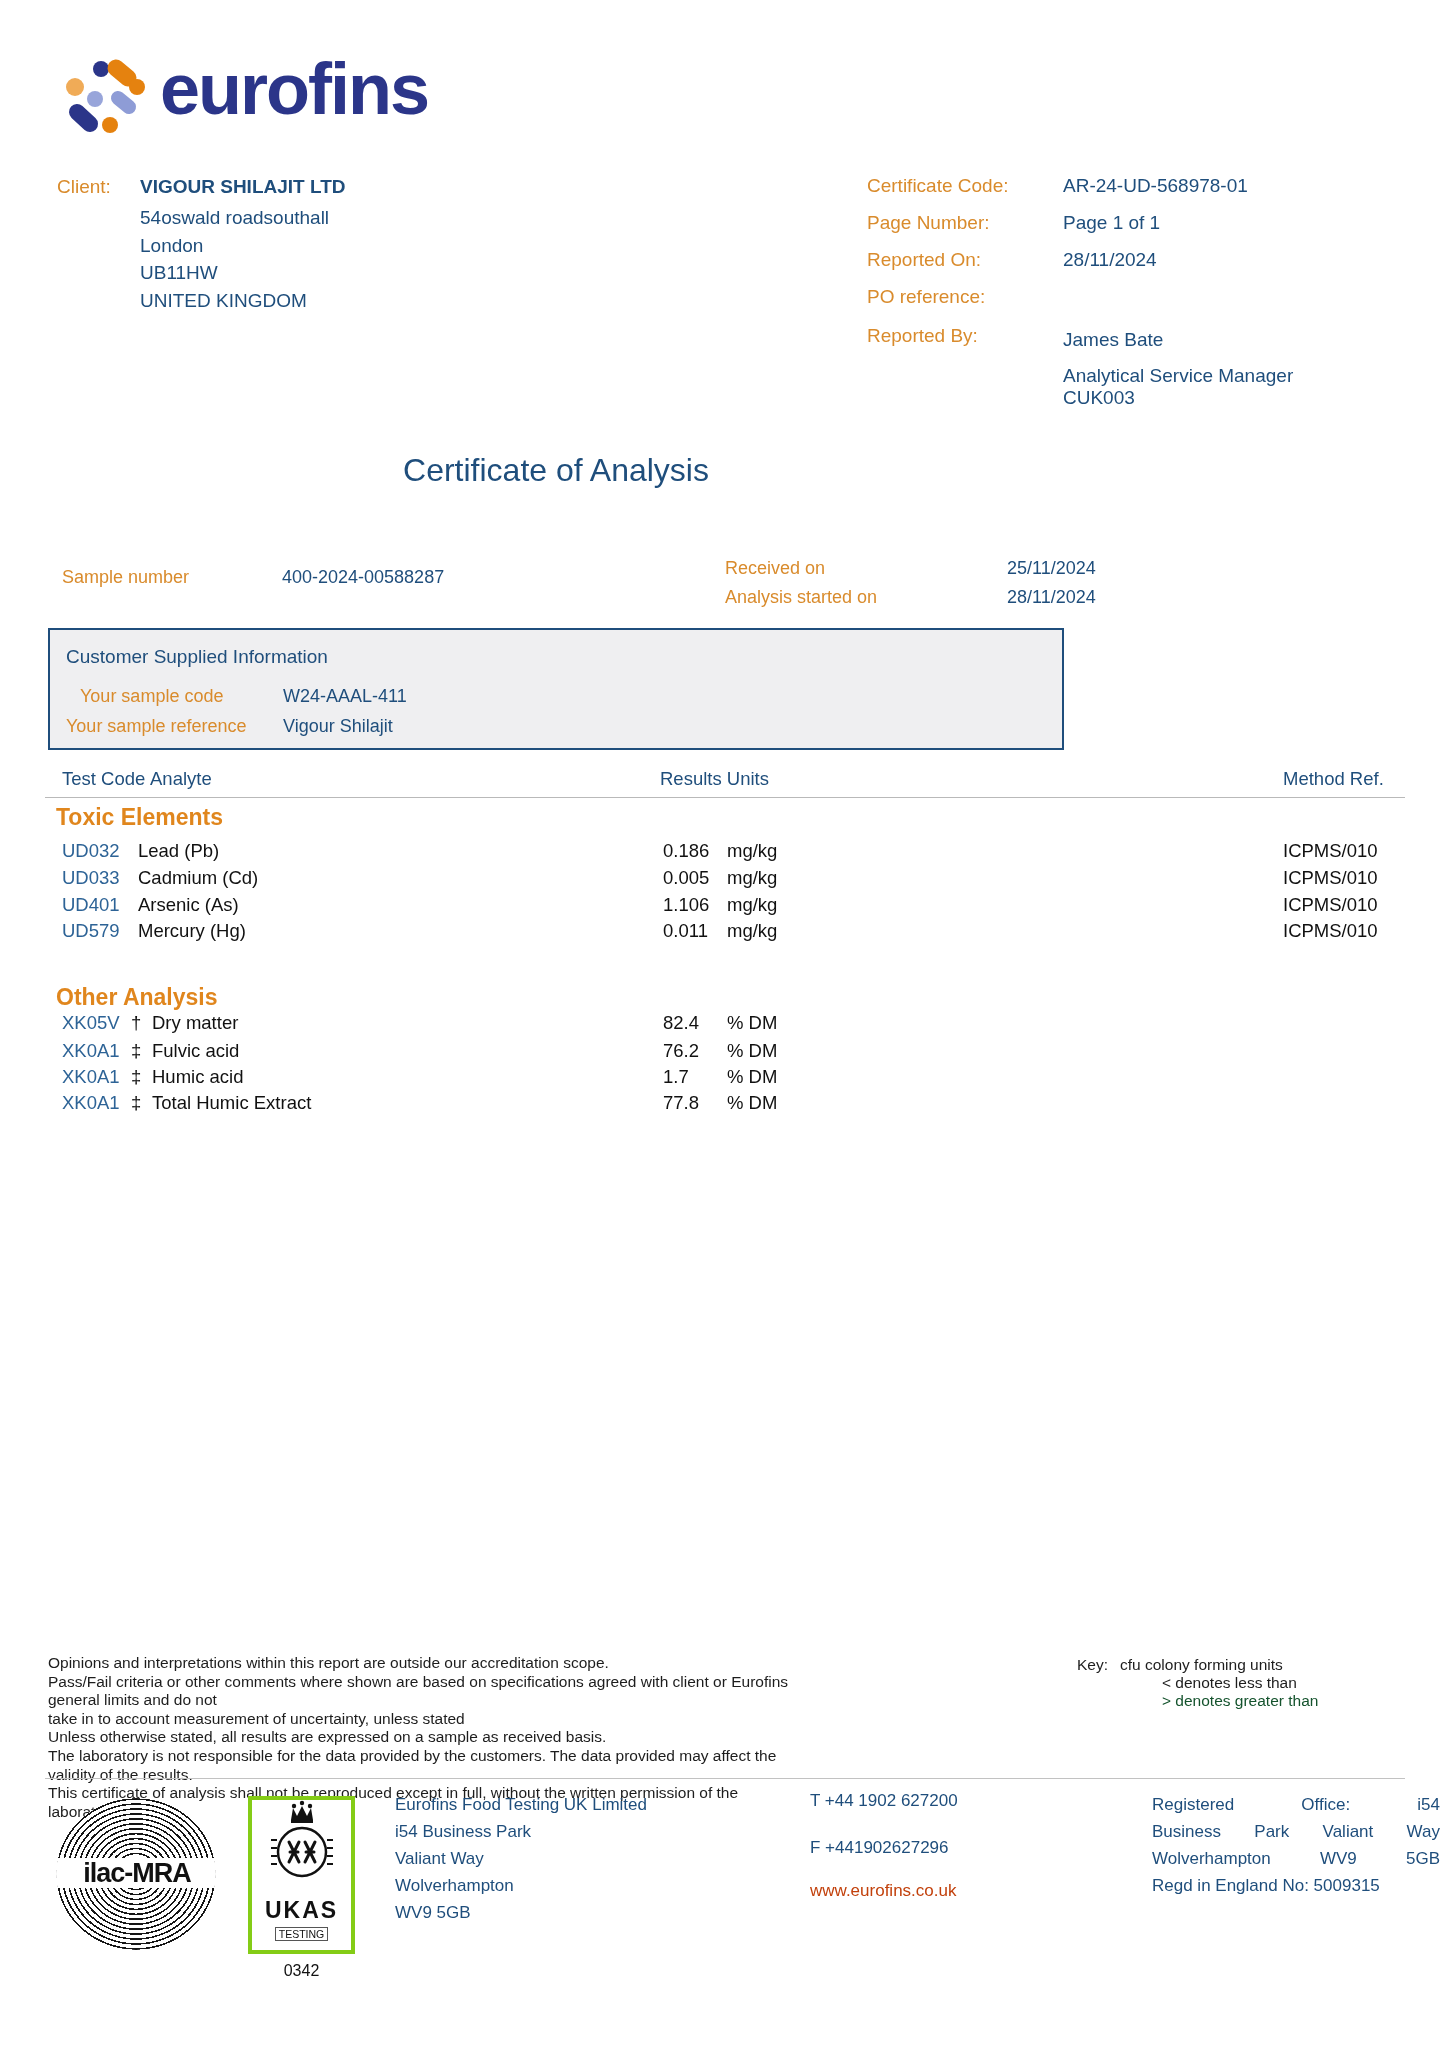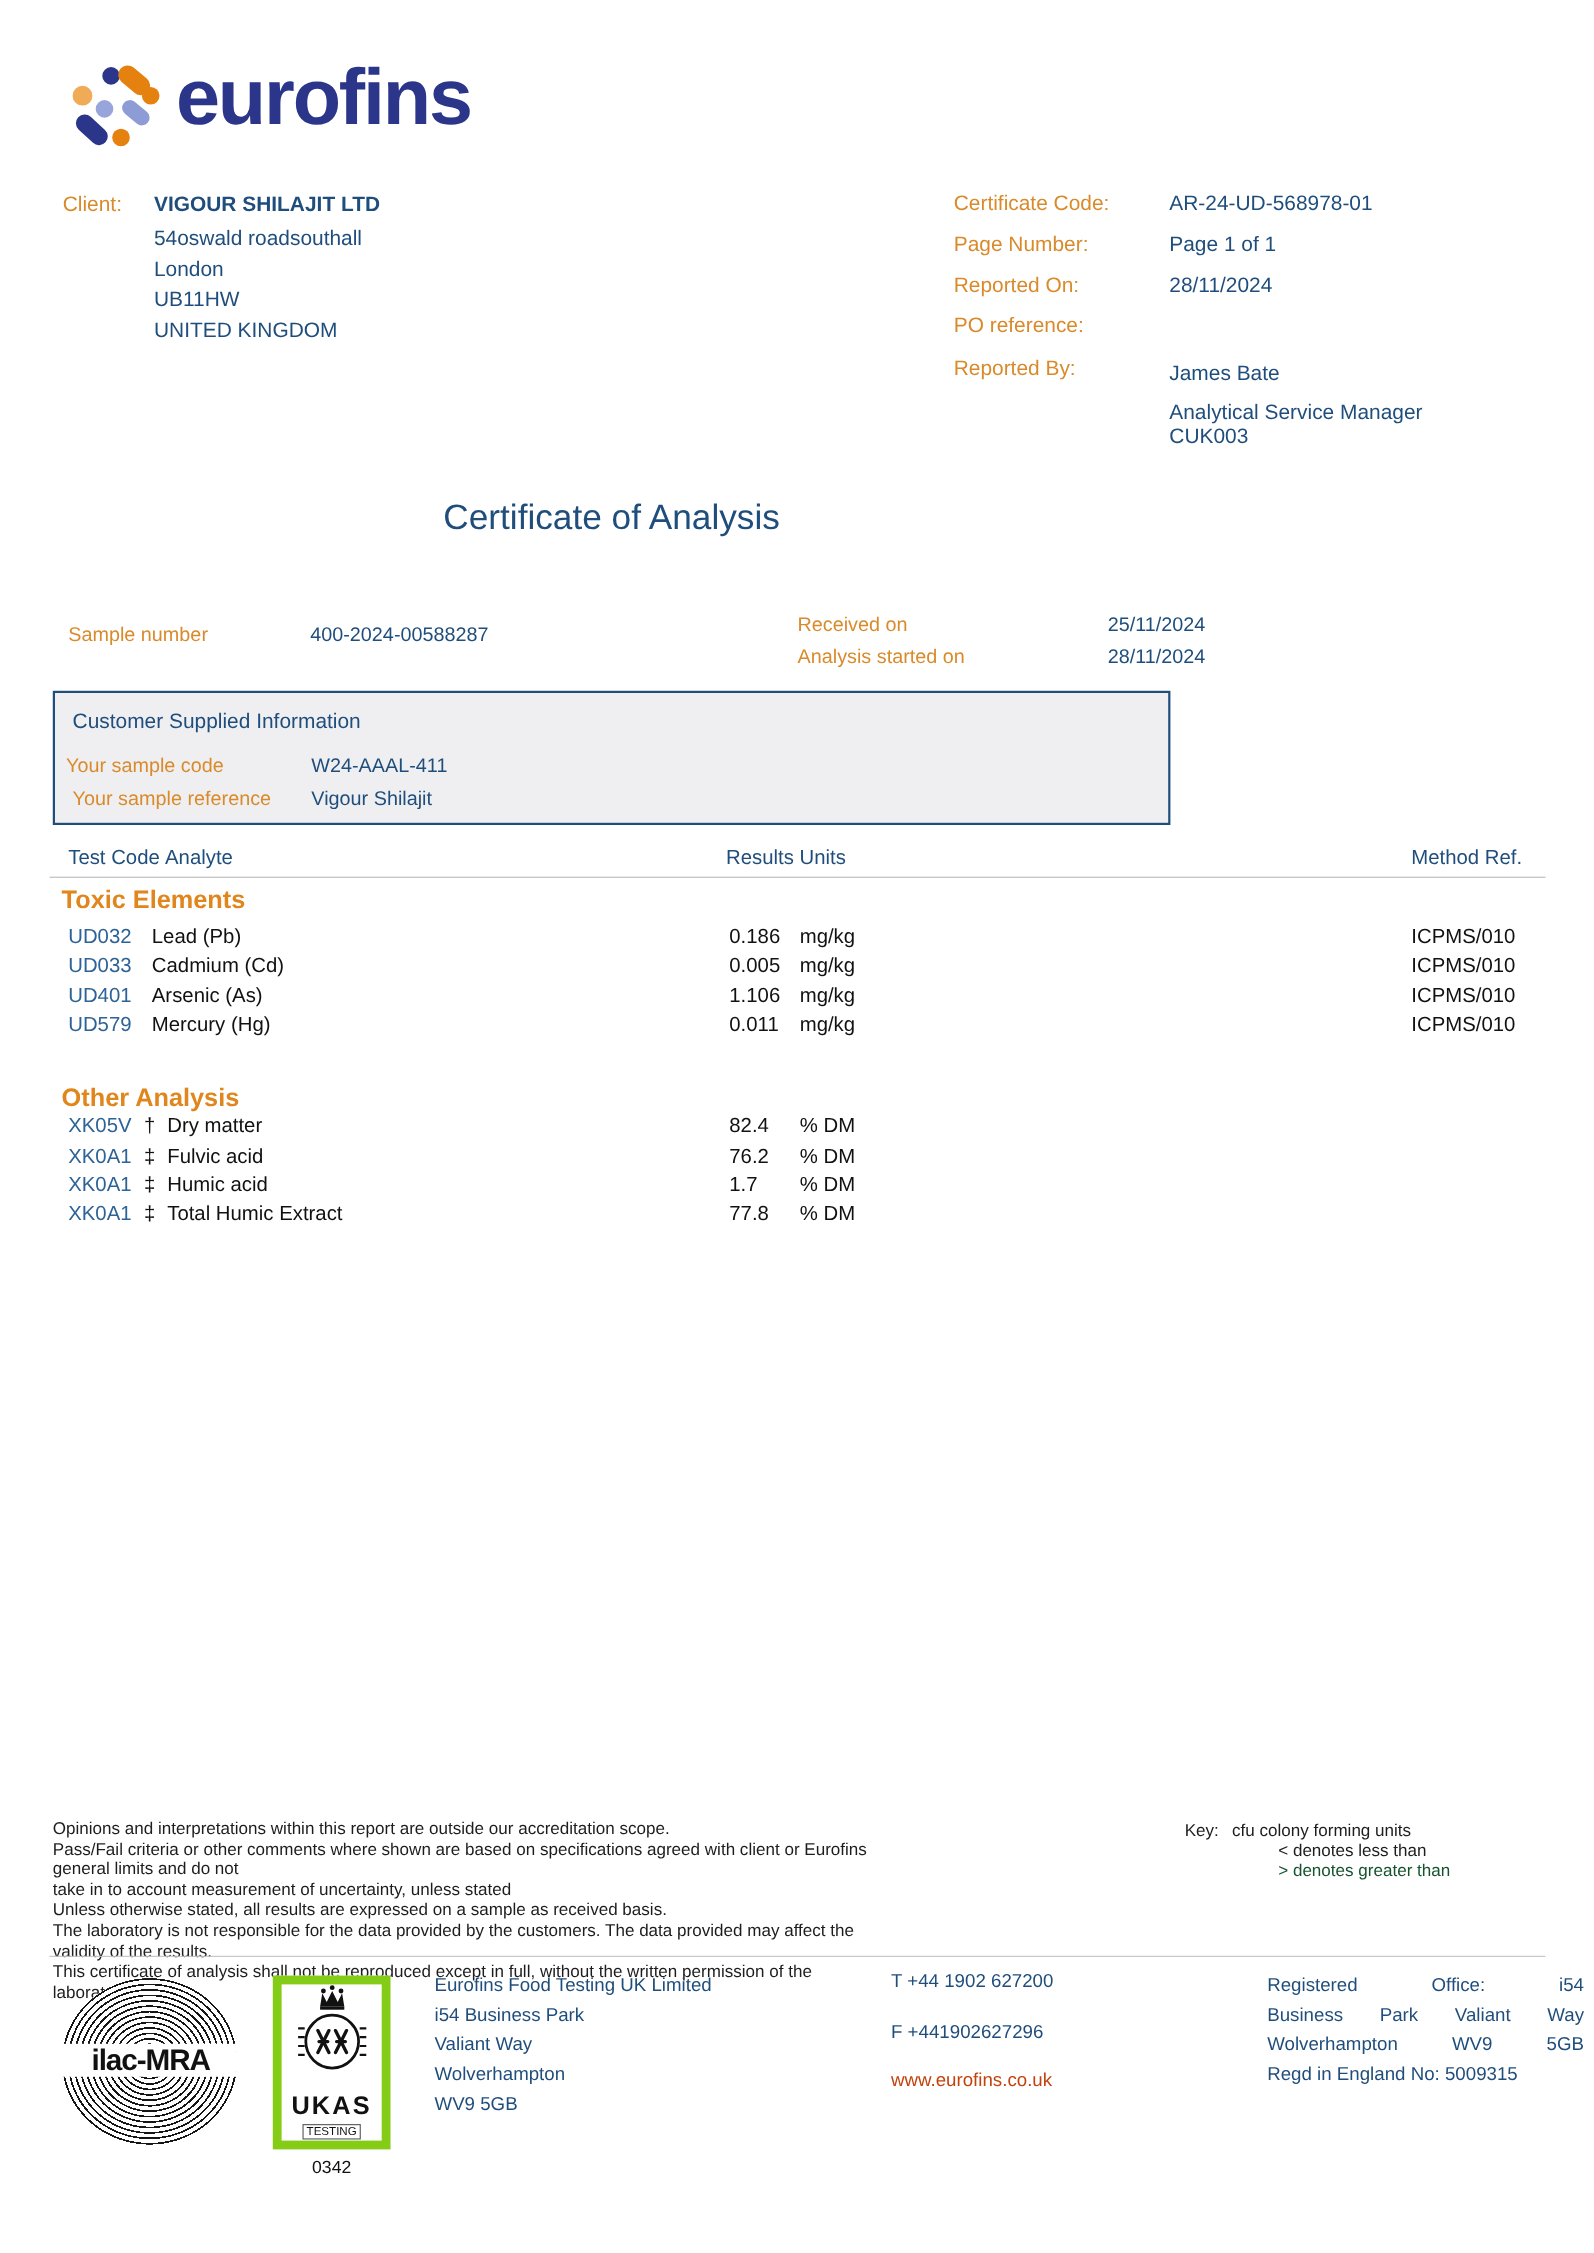--- a/index.html
+++ b/index.html
@@ -21,21 +21,21 @@
   
   .sample-label{left:62px;top:567px;font-size:18px;}
   .sample-value{left:282px;top:567px;font-size:18px;}
   .received-label{left:725px;top:558px;font-size:18px;}
   .received-value{left:1007px;top:558px;font-size:18px;}
   .started-label{left:725px;top:587px;font-size:18px;}
   .started-value{left:1007px;top:587px;font-size:18px;}
   
   .cust-box{left:48px;top:628px;width:1016px;height:122px;background:#efeff1;border:2px solid #1f4e7c;box-sizing:border-box;}
   .cust-title{left:66px;top:646px;font-size:19px;color:#1f4e7c;}
-  .cust-l1{left:60px;top:686px;font-size:18px;}
+  .cust-l1{left:80px;top:686px;font-size:18px;}
   .cust-v1{left:283px;top:686px;font-size:18px;}
   .cust-l2{left:66px;top:716px;font-size:18px;}
   .cust-v2{left:283px;top:716px;font-size:18px;}
   
   .th{font-size:18.5px;color:#1f4e7c;top:768px;}
   .th-code{left:62px;}
   .th-analyte{left:150px;}
   .th-results{left:660px;}
   .th-method{left:1283px;}
   .head-rule{left:45px;top:797px;width:1360px;height:1px;background:#b9b9b9;}
@@ -58,21 +58,21 @@
   .key-label{left:1077px;top:1656px;font-size:15.5px;color:#1d1d1d;}
   .key-cfu{left:1120px;top:1656px;font-size:15.5px;color:#1d1d1d;}
   .key-less{left:1162px;top:1674px;font-size:15.5px;color:#1d1d1d;}
   .key-greater{left:1162px;top:1692px;font-size:15.5px;color:#14532d;}
   .foot-rule{left:45px;top:1778px;width:1360px;height:1px;background:#c2c2c2;}
   
   .ilac{left:56px;top:1798px;width:160px;height:152px;border-radius:50%;
         background:repeating-radial-gradient(ellipse at center,#151515 0 1.6px,#ffffff 1.6px 5.2px);overflow:hidden;}
   .ilac-band{position:absolute;left:-4px;top:60px;width:170px;height:30px;background:#ffffff;display:flex;align-items:center;justify-content:center;}
   .ilac-text{font-size:27px;font-weight:bold;color:#111;letter-spacing:-1px;}
-  .ukas{left:248px;top:1796px;width:107px;height:158px;border:8px solid #84cc16;box-sizing:border-box;background:#fff;
+  .ukas{left:248px;top:1796px;width:107px;height:158px;border:4px solid #84cc16;box-sizing:border-box;background:#fff;
         display:flex;flex-direction:column;align-items:center;}
   .ukas-name{font-size:23px;font-weight:bold;color:#111;letter-spacing:2px;margin-top:2px;}
   .ukas-sub{font-size:10.5px;color:#111;border:1px solid #555;padding:0 3px;margin-top:3px;}
   .ukas-number{left:248px;top:1962px;width:107px;text-align:center;font-size:16px;color:#111;}
   .foot-col{font-size:17px;line-height:27px;color:#1f4e7c;}
   .company{left:395px;top:1791px;}
   .contact-tel{left:810px;top:1791px;font-size:17px;color:#1f4e7c;}
   .contact-fax{left:810px;top:1838px;font-size:17px;color:#1f4e7c;}
   .contact-web{left:810px;top:1881px;font-size:17px;color:#c2410c;}
   .registered{left:1152px;top:1791px;width:288px;}

